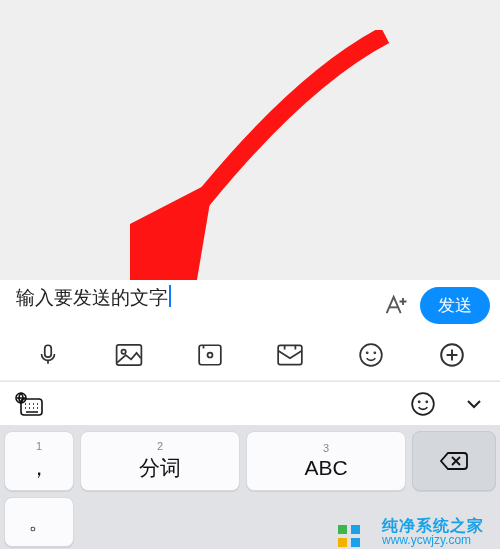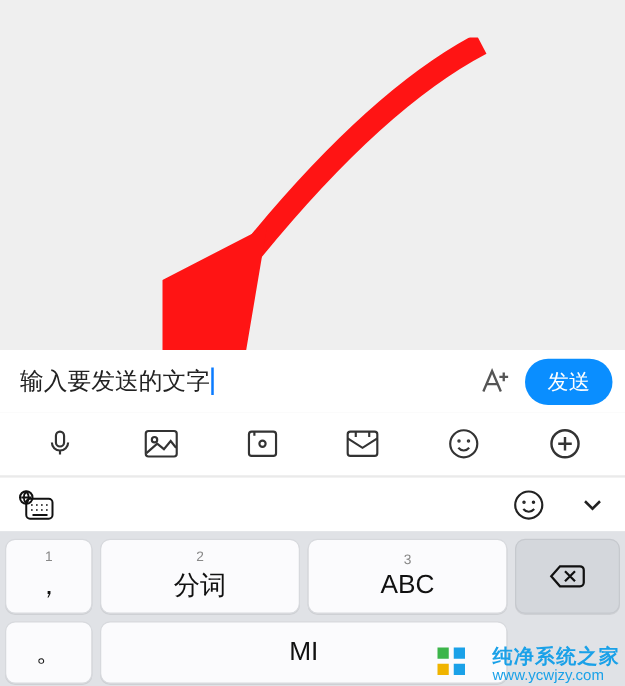--- a/index.html
+++ b/index.html
@@ -35,21 +35,20 @@
     .input-field {
       flex: 1;
       height: 40px;
       border: none;
       border-radius: 18px;
       background: #fff;
       padding: 0 12px 0 6px;
       font-size: 19px;
       color: #222;
       display: flex;
-      align-items: center;
       position: relative;
     }
     .input-field .caret {
       width: 2px;
       height: 22px;
       background: #0a7bff;
       display: inline-block;
       margin-left: 1px;
     }
     .input-row .aplus {
@@ -142,23 +141,23 @@
       font-size: 21px;
     }
     .key.small-top .sup { font-size: 11px; color: #888; margin-bottom: 2px; }
     .key.narrow { flex: 0 0 70px; }
     .key.backspace { flex: 0 0 84px; background:#d4d7dc; border-color:#c6c9ce; }
 
     
     .watermark {
       position: absolute;
       bottom: 2px;
-      right: 4px;
-      display: flex;
-      align-items: flex-start;
+      right: 16px;
+      display: flex;
+      align-items: flex-end;
       gap: 22px;
       pointer-events: none;
     }
     .wm-logo {
       width: 22px; height: 22px;
       display: inline-block;
       position: relative;
     }
     .wm-logo i {
       position: absolute; width: 9px; height: 9px;
@@ -292,23 +291,20 @@
       <div class="key backspace">
         <svg width="32" height="24" viewBox="0 0 32 24" fill="none" stroke="#111" stroke-width="1.8">
           <path d="M10 4h16a3 3 0 0 1 3 3v10a3 3 0 0 1-3 3H10l-7-8 7-8z"></path>
           <path d="M14 8l8 8M22 8l-8 8"></path>
         </svg>
       </div>
     </div>
     <div class="kb-row kb-row2">
       <div class="key narrow">
         <span>。</span>
-      </div>
-      <div class="key">
-        <span>MI</span>
       </div>
       <div class="key backspace" style="visibility:hidden"></div>
     </div>
   </div>
 
   <div class="watermark">
     <span class="wm-logo">
       <i></i>
         <i></i>
         <i></i>

